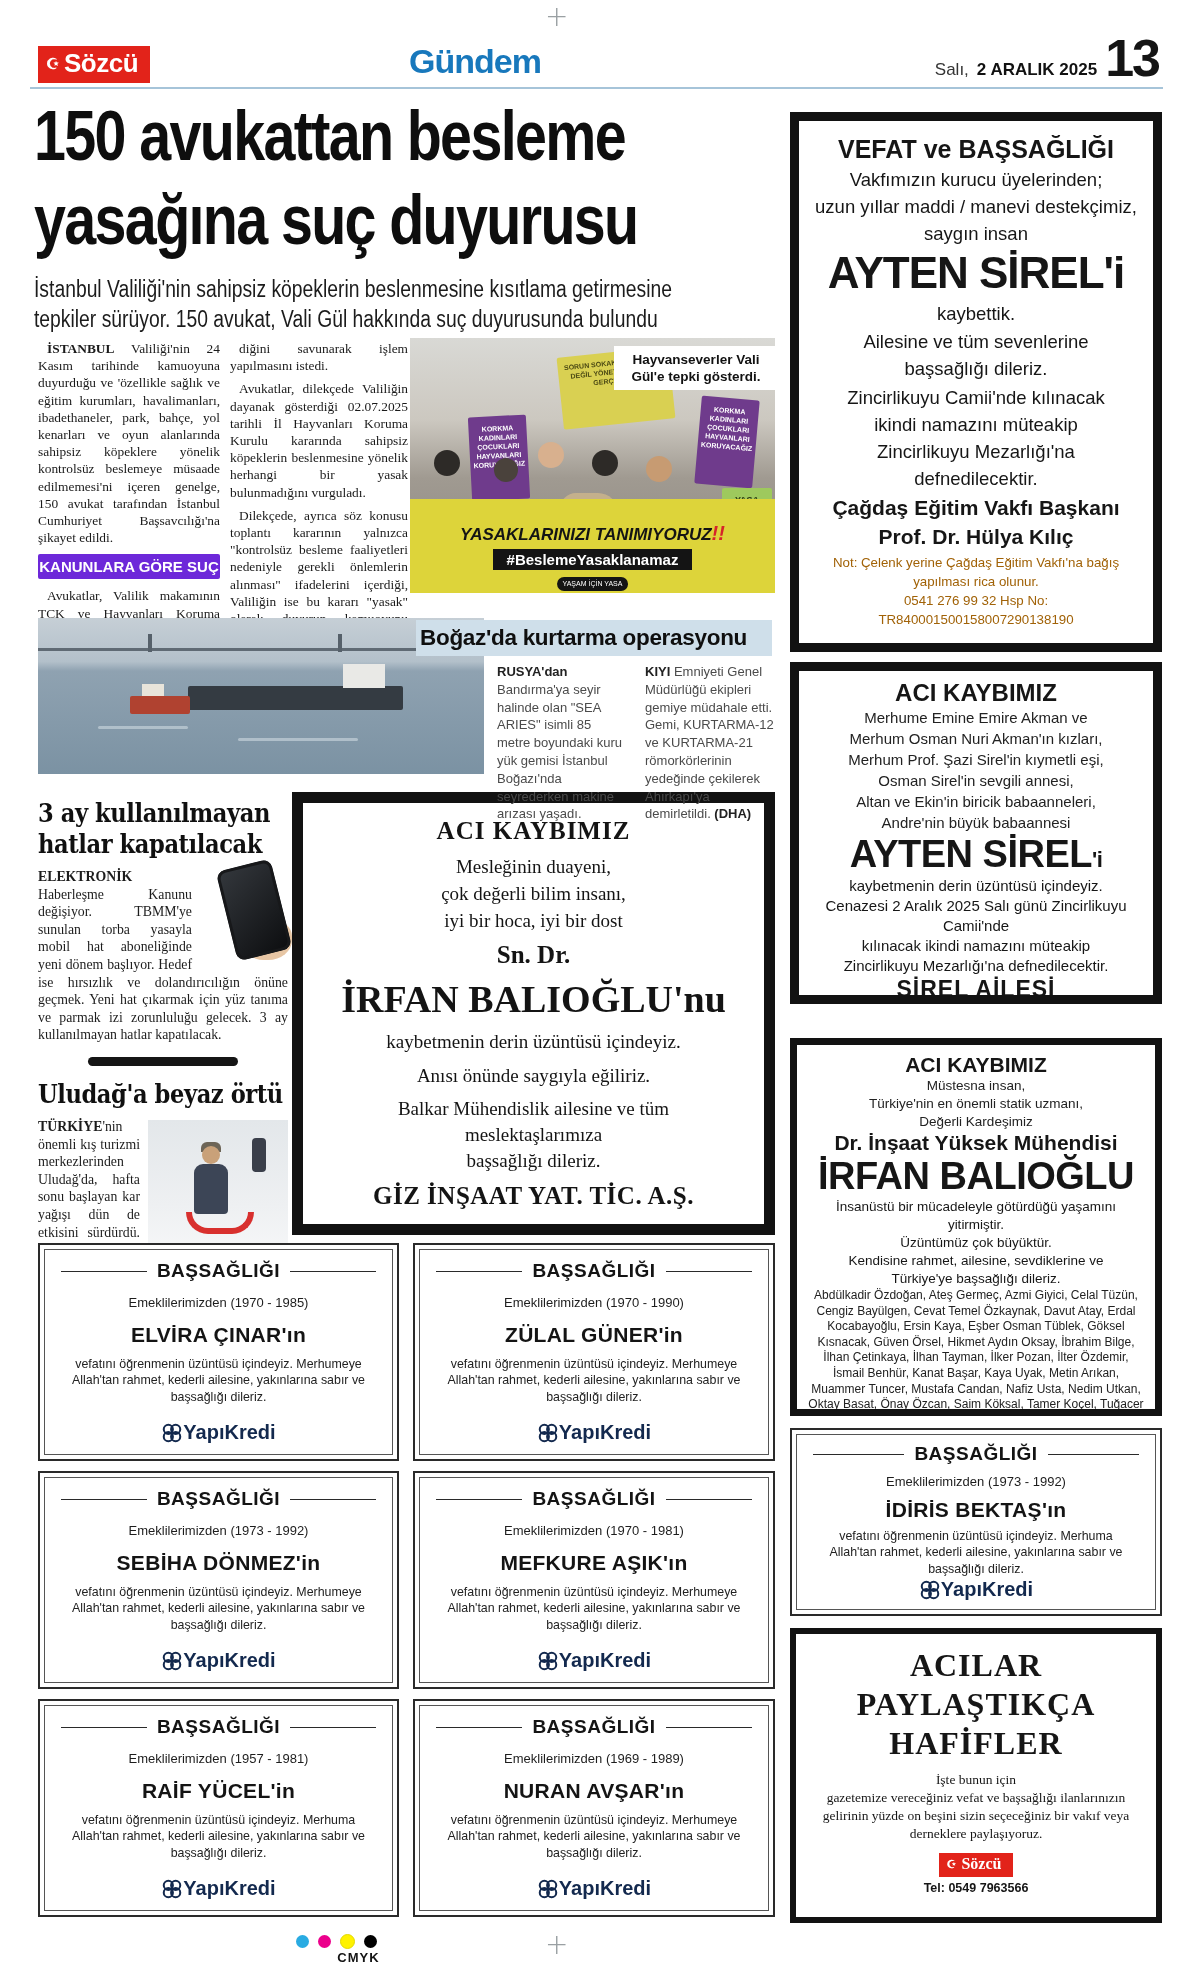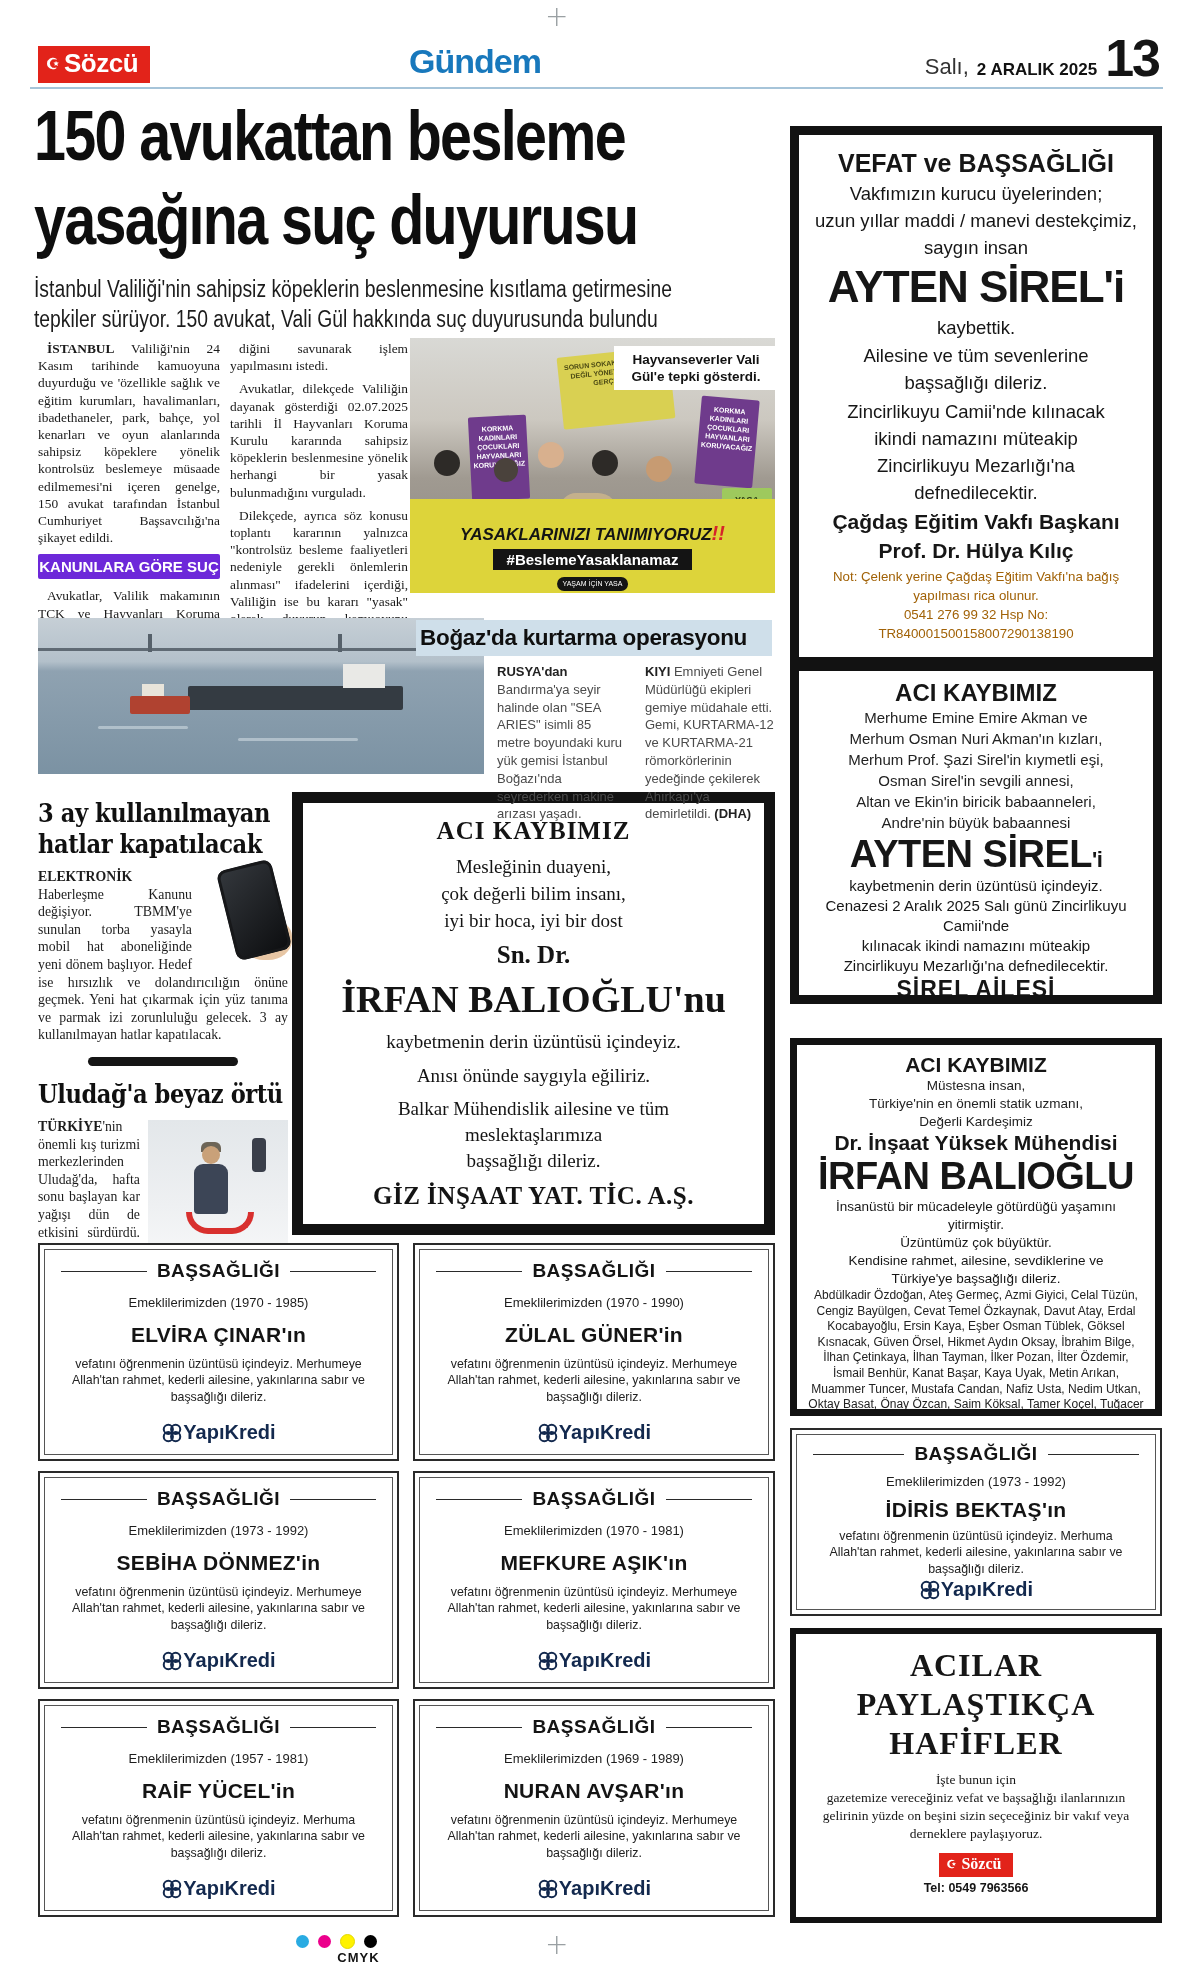--- a/index.html
+++ b/index.html
@@ -11,21 +11,21 @@
   .crop{position:absolute;color:#9aa0a3;font:300 28px "DejaVu Sans",sans-serif;}
 
   
   .sozcu-badge{display:inline-flex;align-items:center;gap:5px;background:#e2231a;color:#fff;
                font-weight:700;padding:2px 12px 4px 8px;}
   .sozcu-badge .crescent{font-size:15px;line-height:15px;}
   #masthead-logo{left:38px;top:46px;font-size:26px;letter-spacing:-0.5px;}
   #gundem{left:310px;top:42px;width:330px;text-align:center;font-weight:800;font-size:34px;
           color:#1878bc;letter-spacing:-1px;}
   #dateline{right:20px;top:36px;display:flex;align-items:flex-end;gap:8px;}
-  #dateline .date-prefix{font-size:22px;color:#333;}
+  #dateline .date-prefix{font-size:17px;color:#333;}
   #dateline .date-main{font-size:17px;font-weight:700;color:#111;}
   #dateline .pagenum{font-size:52px;line-height:44px;font-weight:700;letter-spacing:-2px;}
   #head-rule{left:30px;right:16px;top:87px;height:2px;background:#a6c4d9;}
 
   
   #lead-headline{left:34px;top:94px;width:780px;font-weight:900;font-size:70px;line-height:84px;
                  letter-spacing:-2px;color:#0e0e0e;transform:scaleX(0.82);transform-origin:left top;
                  white-space:nowrap;}
   #lead-subhead{left:34px;top:274px;width:900px;font-size:23px;line-height:30px;font-weight:500;
                 color:#1c1c1c;transform:scaleX(0.84);transform-origin:left top;white-space:nowrap;}
@@ -118,21 +118,21 @@
   .giz-line{font-size:19px;line-height:27px;}
   .giz-prename{font-weight:700;font-size:25px;}
   .giz-name{font-weight:700;font-size:38px;letter-spacing:0;}
   .giz-p{font-size:19px;line-height:26px;}
   .giz-signer{font-weight:700;font-size:25px;letter-spacing:0.5px;}
 
   
   .vbox{position:absolute;left:790px;width:372px;background:#fff;box-sizing:border-box;
         text-align:center;color:#161616;overflow:hidden;}
   #vefat-box{top:112px;height:540px;border:9px solid #121212;padding:14px 16px;display:flex;
-             flex-direction:column;justify-content:space-between;margin-top:14px;}
+             flex-direction:column;justify-content:space-between;}
   .vefat-title{font-weight:700;font-size:25px;}
   .vefat-line{font-size:18.5px;line-height:27px;}
   .vefat-name{font-weight:800;font-size:44px;letter-spacing:-1px;}
   .vefat-p{font-size:18.5px;line-height:27px;}
   .vefat-signer{font-weight:700;font-size:21px;line-height:29px;}
   .vefat-note{font-size:13.3px;line-height:19px;color:#a16207;}
 
   #sirel-box{top:662px;height:342px;border:9px solid #121212;padding:8px 12px;display:flex;
              flex-direction:column;justify-content:space-between;}
   .sirel-title{font-weight:800;font-size:24px;}

